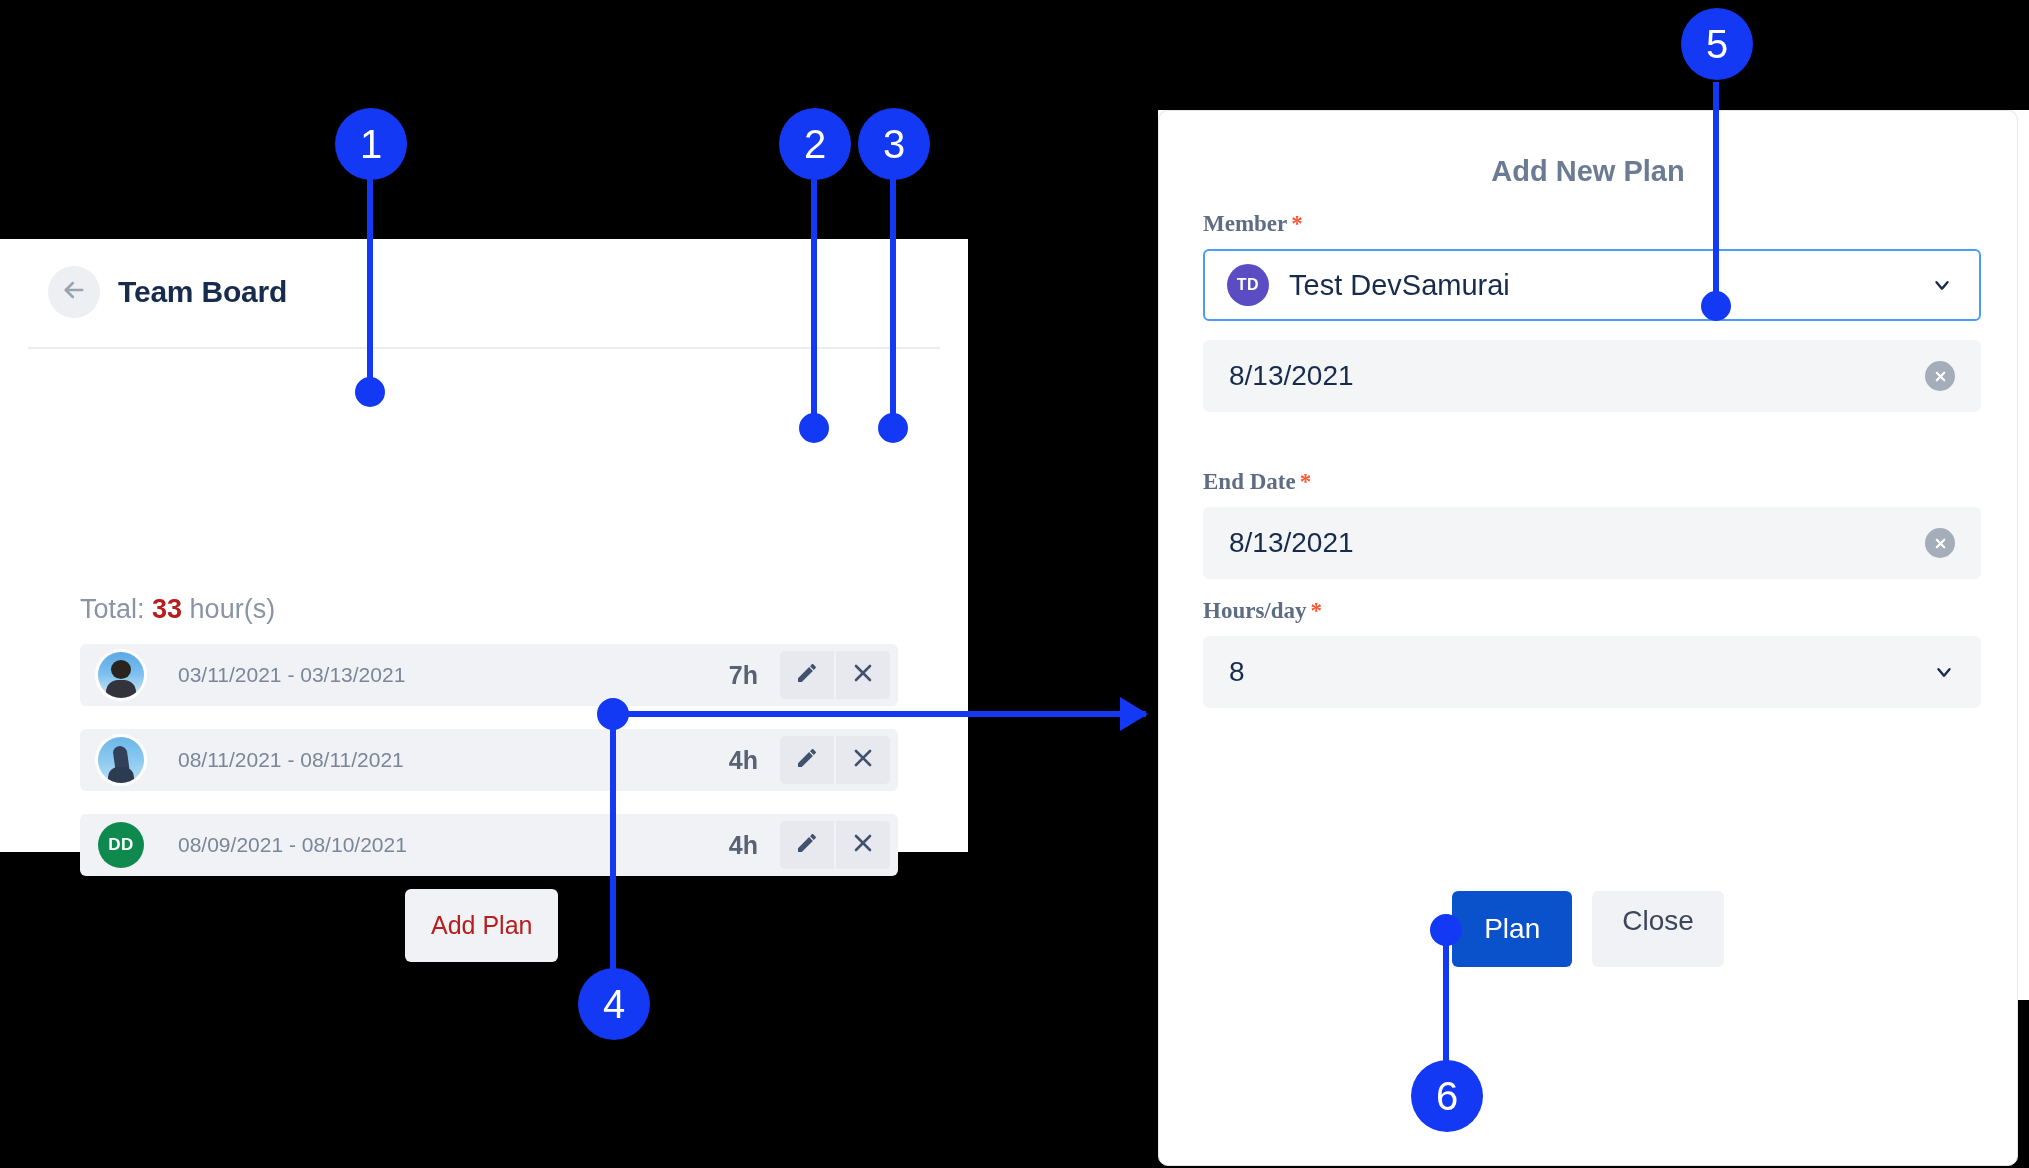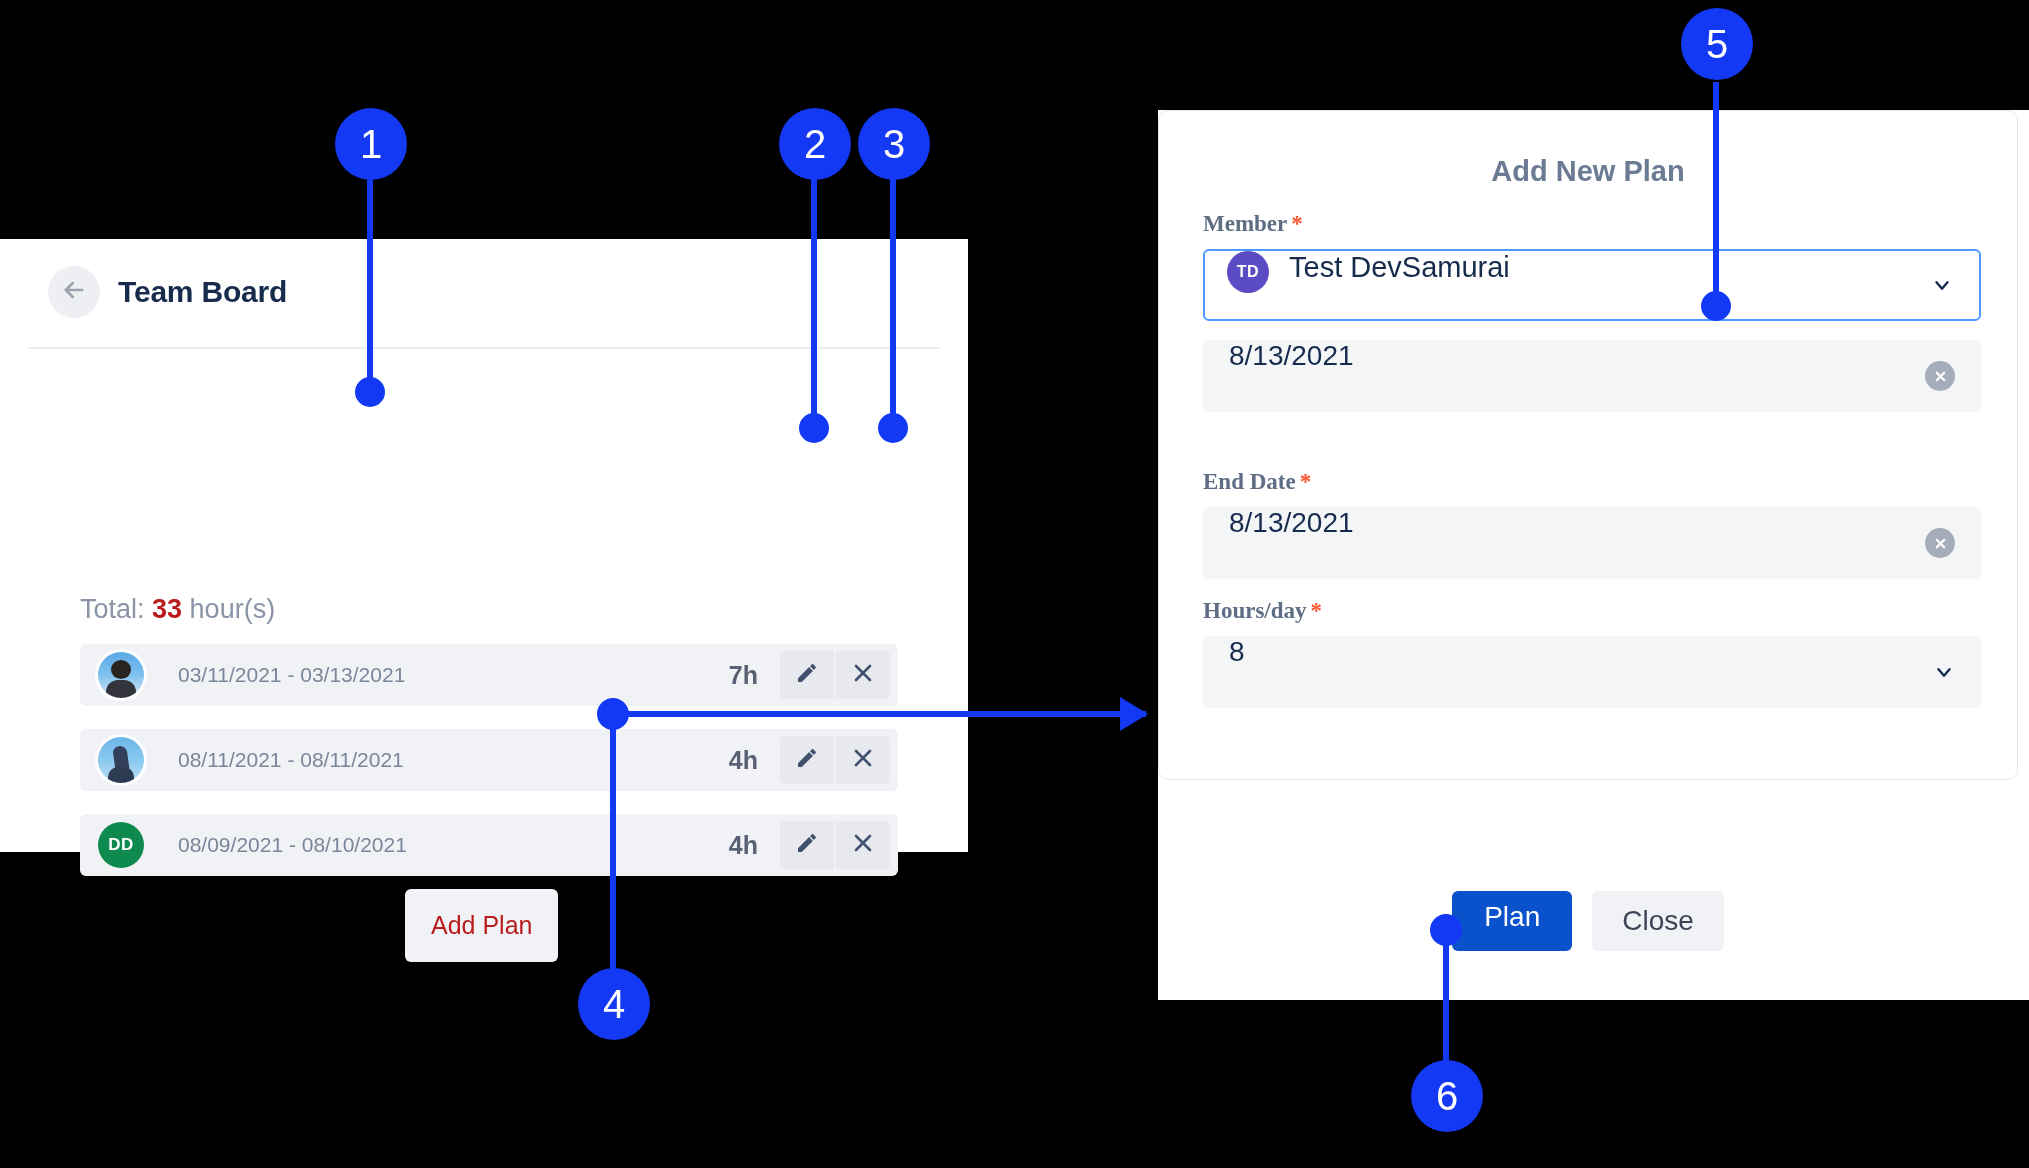--- a/index.html
+++ b/index.html
@@ -43,41 +43,41 @@
            cursor:pointer;}
   .act-btn.edit{border-radius:5px 0 0 5px;}
   .act-btn.del{border-radius:0 5px 5px 0;}
   .act-btn svg{width:24px;height:24px;}
 
   #add-plan-button{position:absolute;left:405px;top:650px;padding:22px 26px;background:#f1f2f5;border-radius:6px;
                    font-size:25px;color:#b91c1c;cursor:pointer;}
 
   
   #dialog-backdrop{position:absolute;left:1158px;top:110px;width:871px;height:890px;background:#fff;}
-  #dialog-card{position:absolute;left:1158px;top:110px;width:860px;height:670px;background:#fff;
+  #dialog-card{position:absolute;left:1158px;top:110px;width:860px;height:1056px;background:#fff;
                border:1px solid #e4e6ea;border-radius:10px;box-sizing:border-box;}
   #dialog-title{position:absolute;left:0;right:0;top:44px;text-align:center;font-size:29px;font-weight:700;
                 color:#6b7b93;}
   .field{position:absolute;left:44px;width:778px;}
   .field-label{font-size:23px;font-weight:700;color:#5e6c84;margin-bottom:12px;font-family:Liberation Serif, serif;}
   .field-label .req{color:#ff5630;font-weight:700;margin-left:4px;}
-  .field-control{height:72px;border-radius:6px;display:flex;box-sizing:border-box;
+  .field-control{height:72px;border-radius:6px;display:flex;align-items:center;box-sizing:border-box;
                  position:relative;background:#f4f5f7;}
   .field-control.focused{background:#fff;border:2px solid #4c9aff;}
   .sel-avatar{width:42px;height:42px;border-radius:50%;background:#5b4cc4;color:#fff;font-size:16px;font-weight:700;
               display:flex;align-items:center;justify-content:center;margin-left:22px;flex:0 0 auto;letter-spacing:.5px;}
   .sel-text{margin-left:20px;font-size:29px;color:#172b4d;}
   .plain-text{margin-left:26px;font-size:28px;color:#172b4d;}
   .chevron{position:absolute;right:26px;top:50%;transform:translateY(-50%);width:22px;height:22px;}
   .clear-btn{position:absolute;right:26px;top:50%;transform:translateY(-50%);width:30px;height:30px;border-radius:50%;
              background:#a5adba;display:flex;align-items:center;justify-content:center;cursor:pointer;}
   .clear-btn svg{width:15px;height:15px;}
 
   #dialog-actions{position:absolute;left:0;right:0;top:780px;display:flex;justify-content:center;gap:20px;}
-  #plan-button{background:#0a52cc;color:#fff;font-size:28px;padding:10px 32px;border-radius:6px;cursor:pointer;}
+  #plan-button{background:#0a52cc;color:#fff;font-size:28px;padding:22px 32px;border-radius:6px;cursor:pointer;}
   #close-button{background:#f1f2f5;color:#3d4659;font-size:28px;padding:14px 30px;border-radius:6px;cursor:pointer;}
 
   
   #callout-svg{position:absolute;left:0;top:0;width:2029px;height:1168px;pointer-events:none;}
   .cnum{position:absolute;width:72px;height:72px;border-radius:50%;background:#1339f5;color:#fff;
         display:flex;align-items:center;justify-content:center;font-size:40px;font-weight:400;}
 </style>
 </head>
 <body>
 

